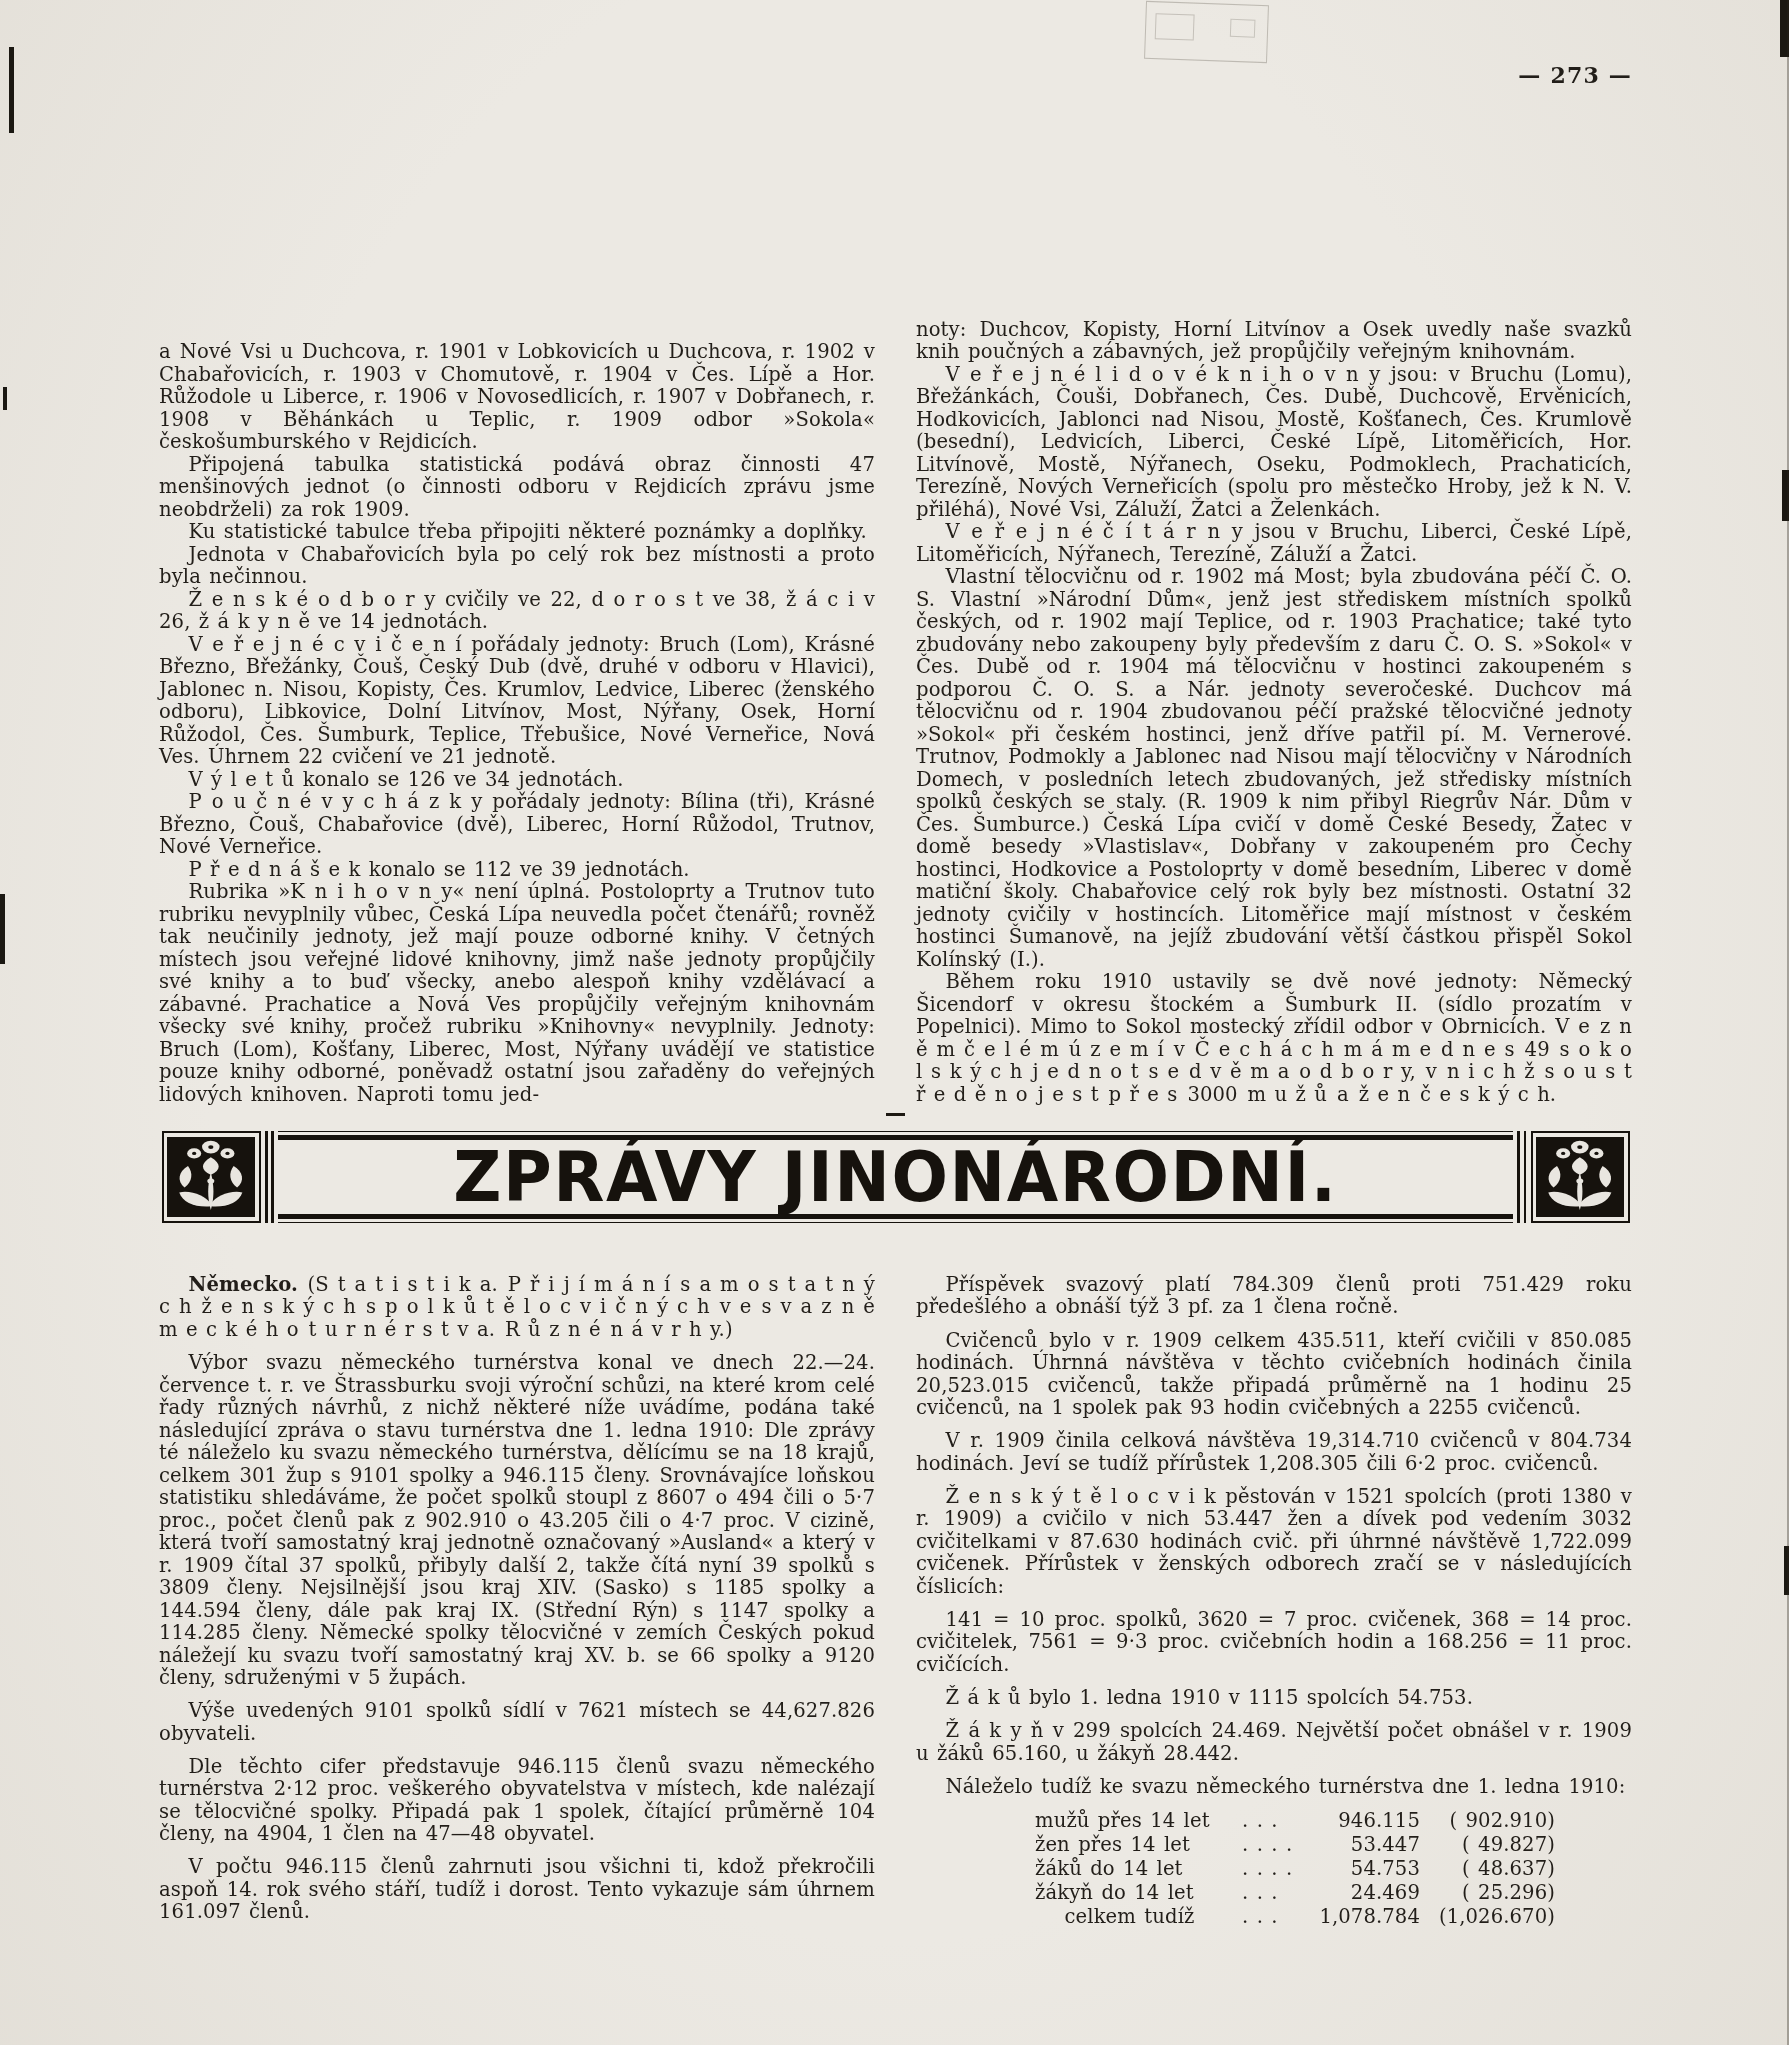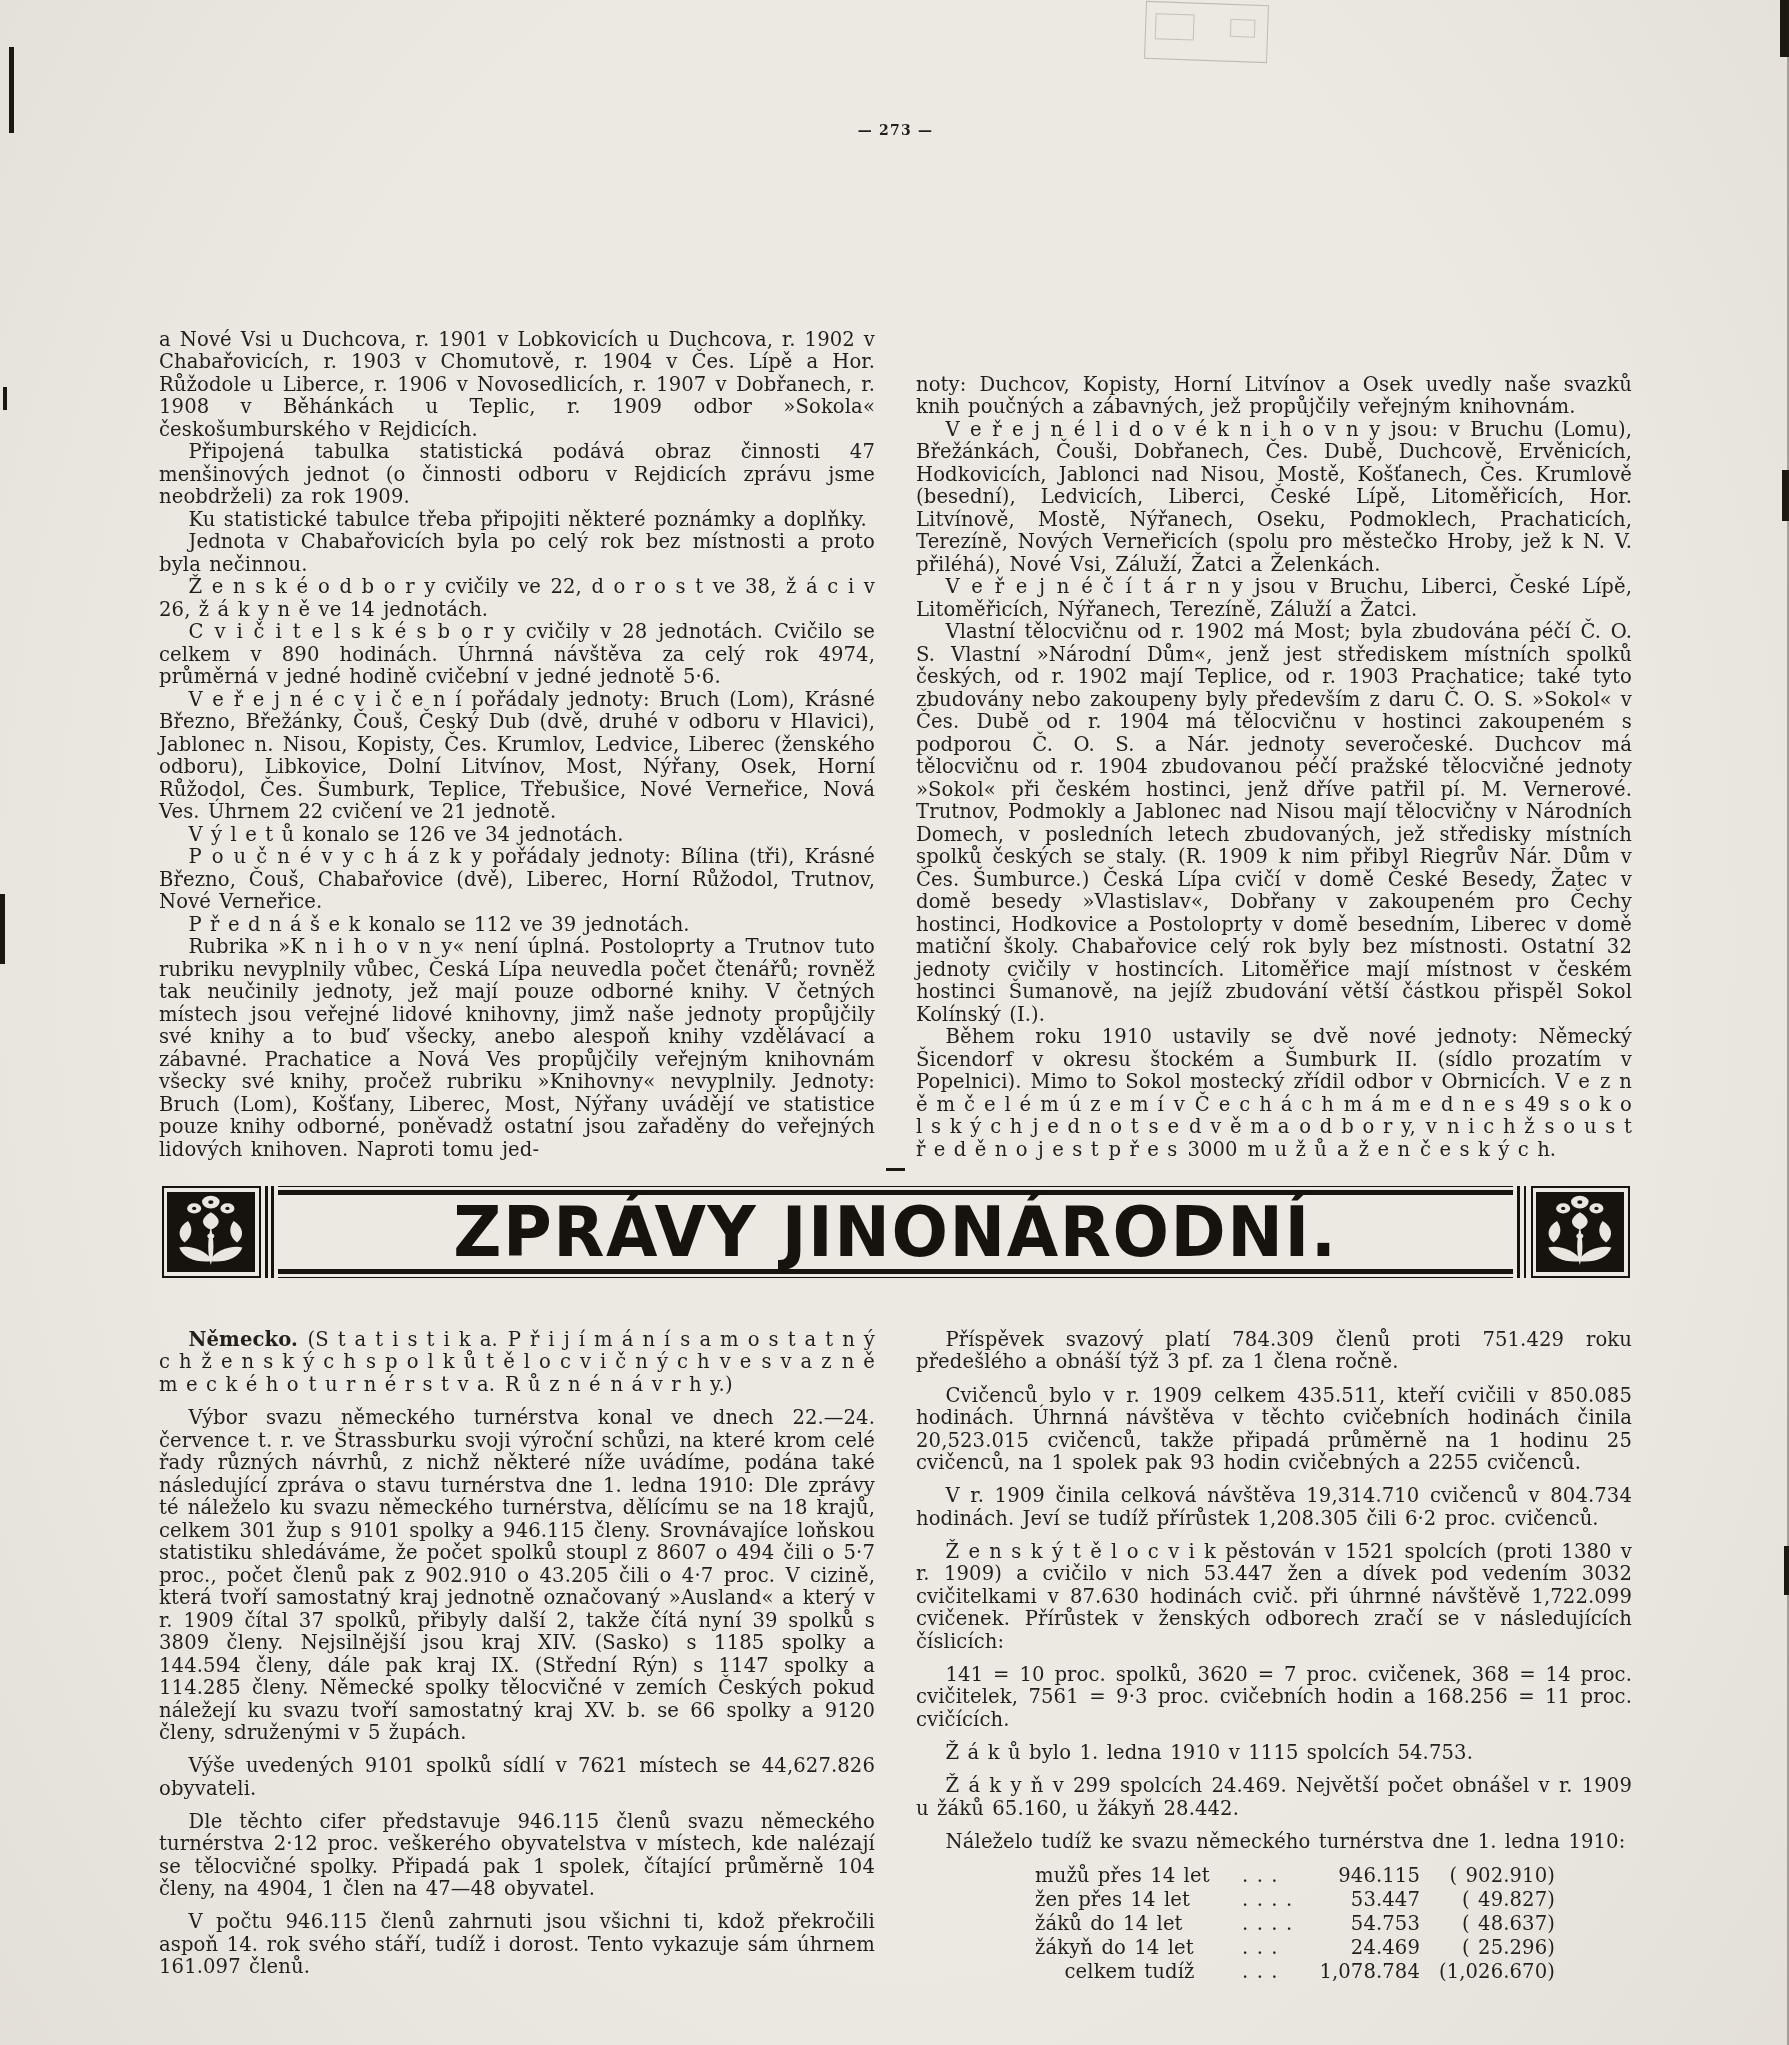--- a/index.html
+++ b/index.html
@@ -8,23 +8,23 @@
     width: 1789px; height: 2229px;
     position: relative;
     overflow: hidden;
     background: radial-gradient(ellipse at 50% 42%, #ece9e3 55%, #e2ded6 100%);
     color: #221e19;
     font-family: "DejaVu Serif", "Liberation Serif", serif;
   }
   .content { position: absolute; left: 159px; top: 0; width: 1473px; }
 
   .page-number-top {
-    margin-top: 119px;
-    text-align: center;
-    font-size: 14px; font-weight: bold; letter-spacing: 1.2px;
+    margin-top: 64px;
+    text-align: right;
+    font-size: 22px; font-weight: bold; letter-spacing: 1.2px;
     line-height: 23px;
   }
 
   .section { display: flex; gap: 41px; }
   .section-top { margin-top: 39px; min-height: 980px; align-items: flex-end; }
   .section-bottom { margin-top: 51px; }
 
   .col {
     width: 716px;
     font-size: 19.6px; line-height: 22.5px;
@@ -103,21 +103,20 @@
 
   <div class="page-number-top">— 273 —</div>
 
   <div class="section section-top">
     <div class="col">
         <p class="para noindent">a Nové Vsi u Duchcova, r. 1901 v Lobkovicích u Duchcova, r. 1902 v Chabařovicích, r. 1903 v Chomutově, r. 1904 v Čes. Lípě a Hor. Růžodole u Liberce, r. 1906 v Novosedlicích, r. 1907 v Dobřanech, r. 1908 v Běhánkách u Teplic, r. 1909 odbor »Sokola« českošumburského v Rejdicích.</p>
         <p class="para">Připojená tabulka statistická podává obraz činnosti 47 menšinových jednot (o činnosti odboru v Rejdicích zprávu jsme neobdrželi) za rok 1909.</p>
         <p class="para">Ku statistické tabulce třeba připojiti některé poznámky a doplňky.</p>
         <p class="para">Jednota v Chabařovicích byla po celý rok bez místnosti a proto byla nečinnou.</p>
         <p class="para">Ž e n s k é o d b o r y cvičily ve 22, d o r o s t ve 38, ž á c i v 26, ž á k y n ě ve 14 jednotách.</p>
-        <p class="para">C v i č i t e l s k é s b o r y cvičily v 28 jednotách. Cvičilo se celkem v 890 hodinách. Úhrnná návštěva za celý rok 4974, průměrná v jedné hodině cvičební v jedné jednotě 5·6.</p>
         <p class="para">V e ř e j n é c v i č e n í pořádaly jednoty: Bruch (Lom), Krásné Březno, Břežánky, Čouš, Český Dub (dvě, druhé v odboru v Hlavici), Jablonec n. Nisou, Kopisty, Čes. Krumlov, Ledvice, Liberec (ženského odboru), Libkovice, Dolní Litvínov, Most, Nýřany, Osek, Horní Růžodol, Čes. Šumburk, Teplice, Třebušice, Nové Verneřice, Nová Ves. Úhrnem 22 cvičení ve 21 jednotě.</p>
         <p class="para">V ý l e t ů konalo se 126 ve 34 jednotách.</p>
         <p class="para">P o u č n é v y c h á z k y pořádaly jednoty: Bílina (tři), Krásné Březno, Čouš, Chabařovice (dvě), Liberec, Horní Růžodol, Trutnov, Nové Verneřice.</p>
         <p class="para">P ř e d n á š e k konalo se 112 ve 39 jednotách.</p>
         <p class="para">Rubrika »K n i h o v n y« není úplná. Postoloprty a Trutnov tuto rubriku nevyplnily vůbec, Česká Lípa neuvedla počet čtenářů; rovněž tak neučinily jednoty, jež mají pouze odborné knihy. V četných místech jsou veřejné lidové knihovny, jimž naše jednoty propůjčily své knihy a to buď všecky, anebo alespoň knihy vzdělávací a zábavné. Prachatice a Nová Ves propůjčily veřejným knihovnám všecky své knihy, pročež rubriku »Knihovny« nevyplnily. Jednoty: Bruch (Lom), Košťany, Liberec, Most, Nýřany uvádějí ve statistice pouze knihy odborné, poněvadž ostatní jsou zařaděny do veřejných lidových knihoven. Naproti tomu jed-</p>
       </div>
     <div class="col">
         <p class="para noindent">noty: Duchcov, Kopisty, Horní Litvínov a Osek uvedly naše svazků knih poučných a zábavných, jež propůjčily veřejným knihovnám.</p>
         <p class="para">V e ř e j n é l i d o v é k n i h o v n y jsou: v Bruchu (Lomu), Břežánkách, Čouši, Dobřanech, Čes. Dubě, Duchcově, Ervěnicích, Hodkovicích, Jablonci nad Nisou, Mostě, Košťanech, Čes. Krumlově (besední), Ledvicích, Liberci, České Lípě, Litoměřicích, Hor. Litvínově, Mostě, Nýřanech, Oseku, Podmoklech, Prachaticích, Terezíně, Nových Verneřicích (spolu pro městečko Hroby, jež k N. V. přiléhá), Nové Vsi, Záluží, Žatci a Želenkách.</p>
         <p class="para">V e ř e j n é č í t á r n y jsou v Bruchu, Liberci, České Lípě, Litoměřicích, Nýřanech, Terezíně, Záluží a Žatci.</p>

